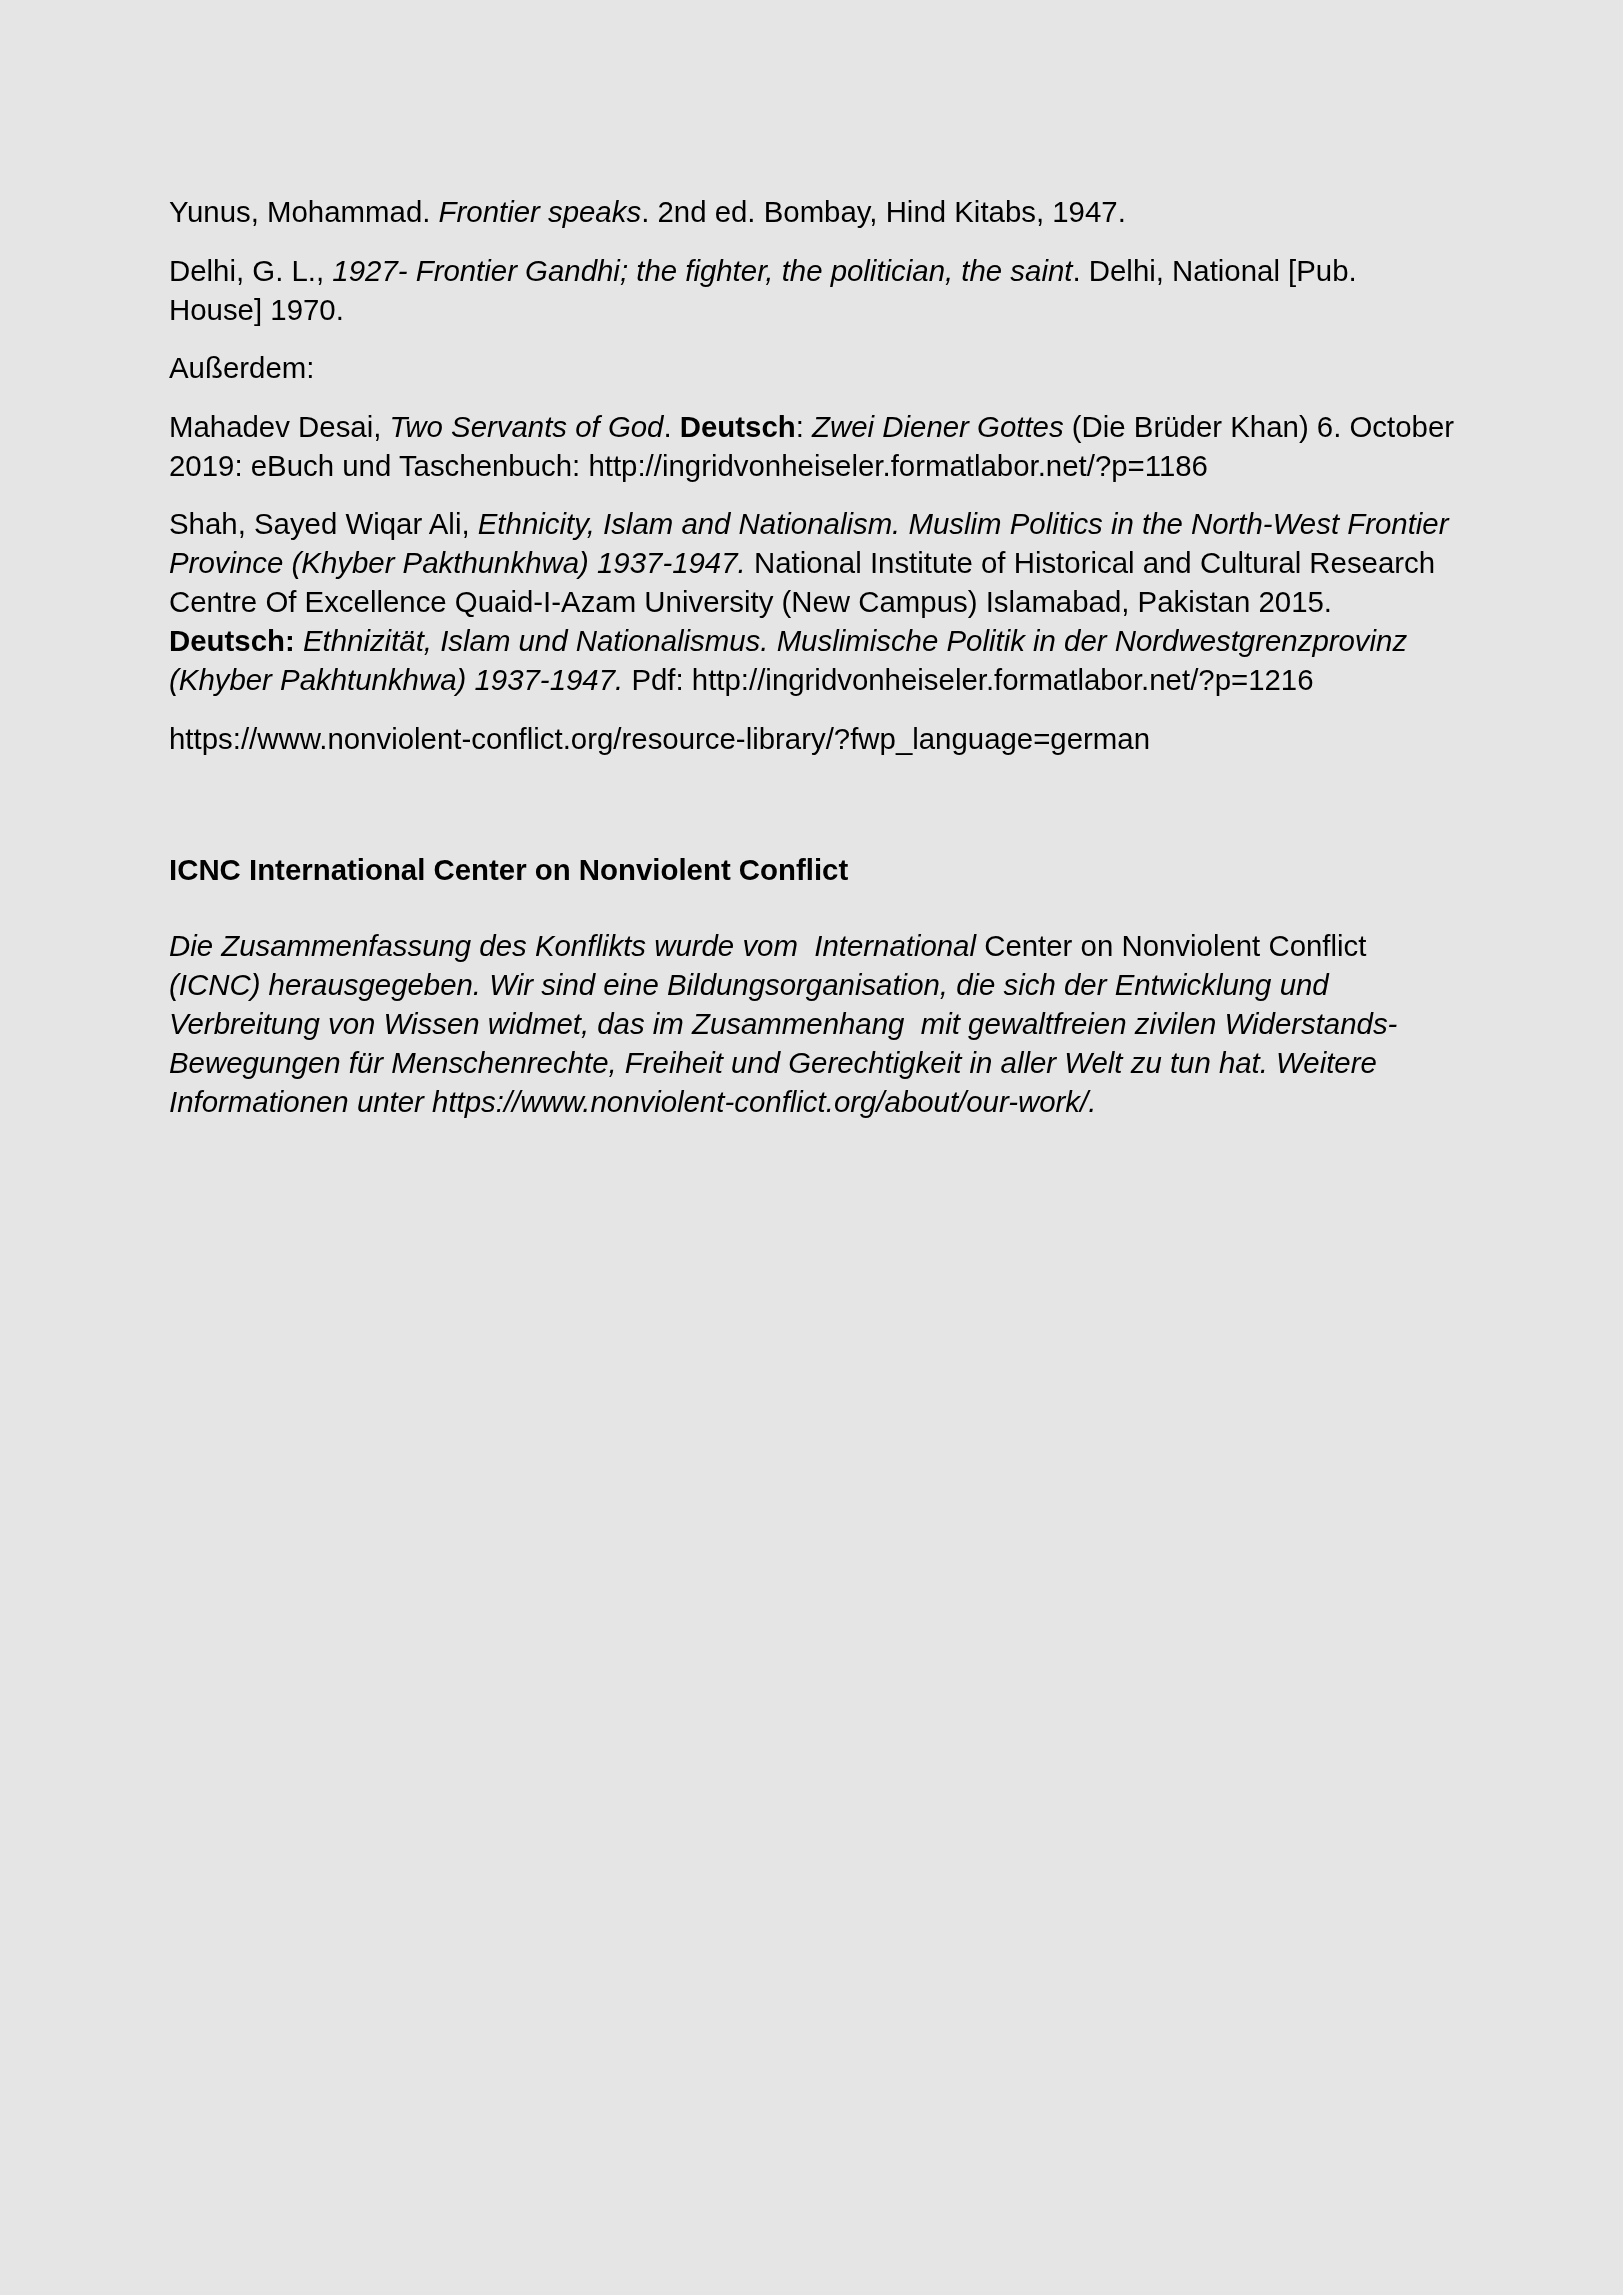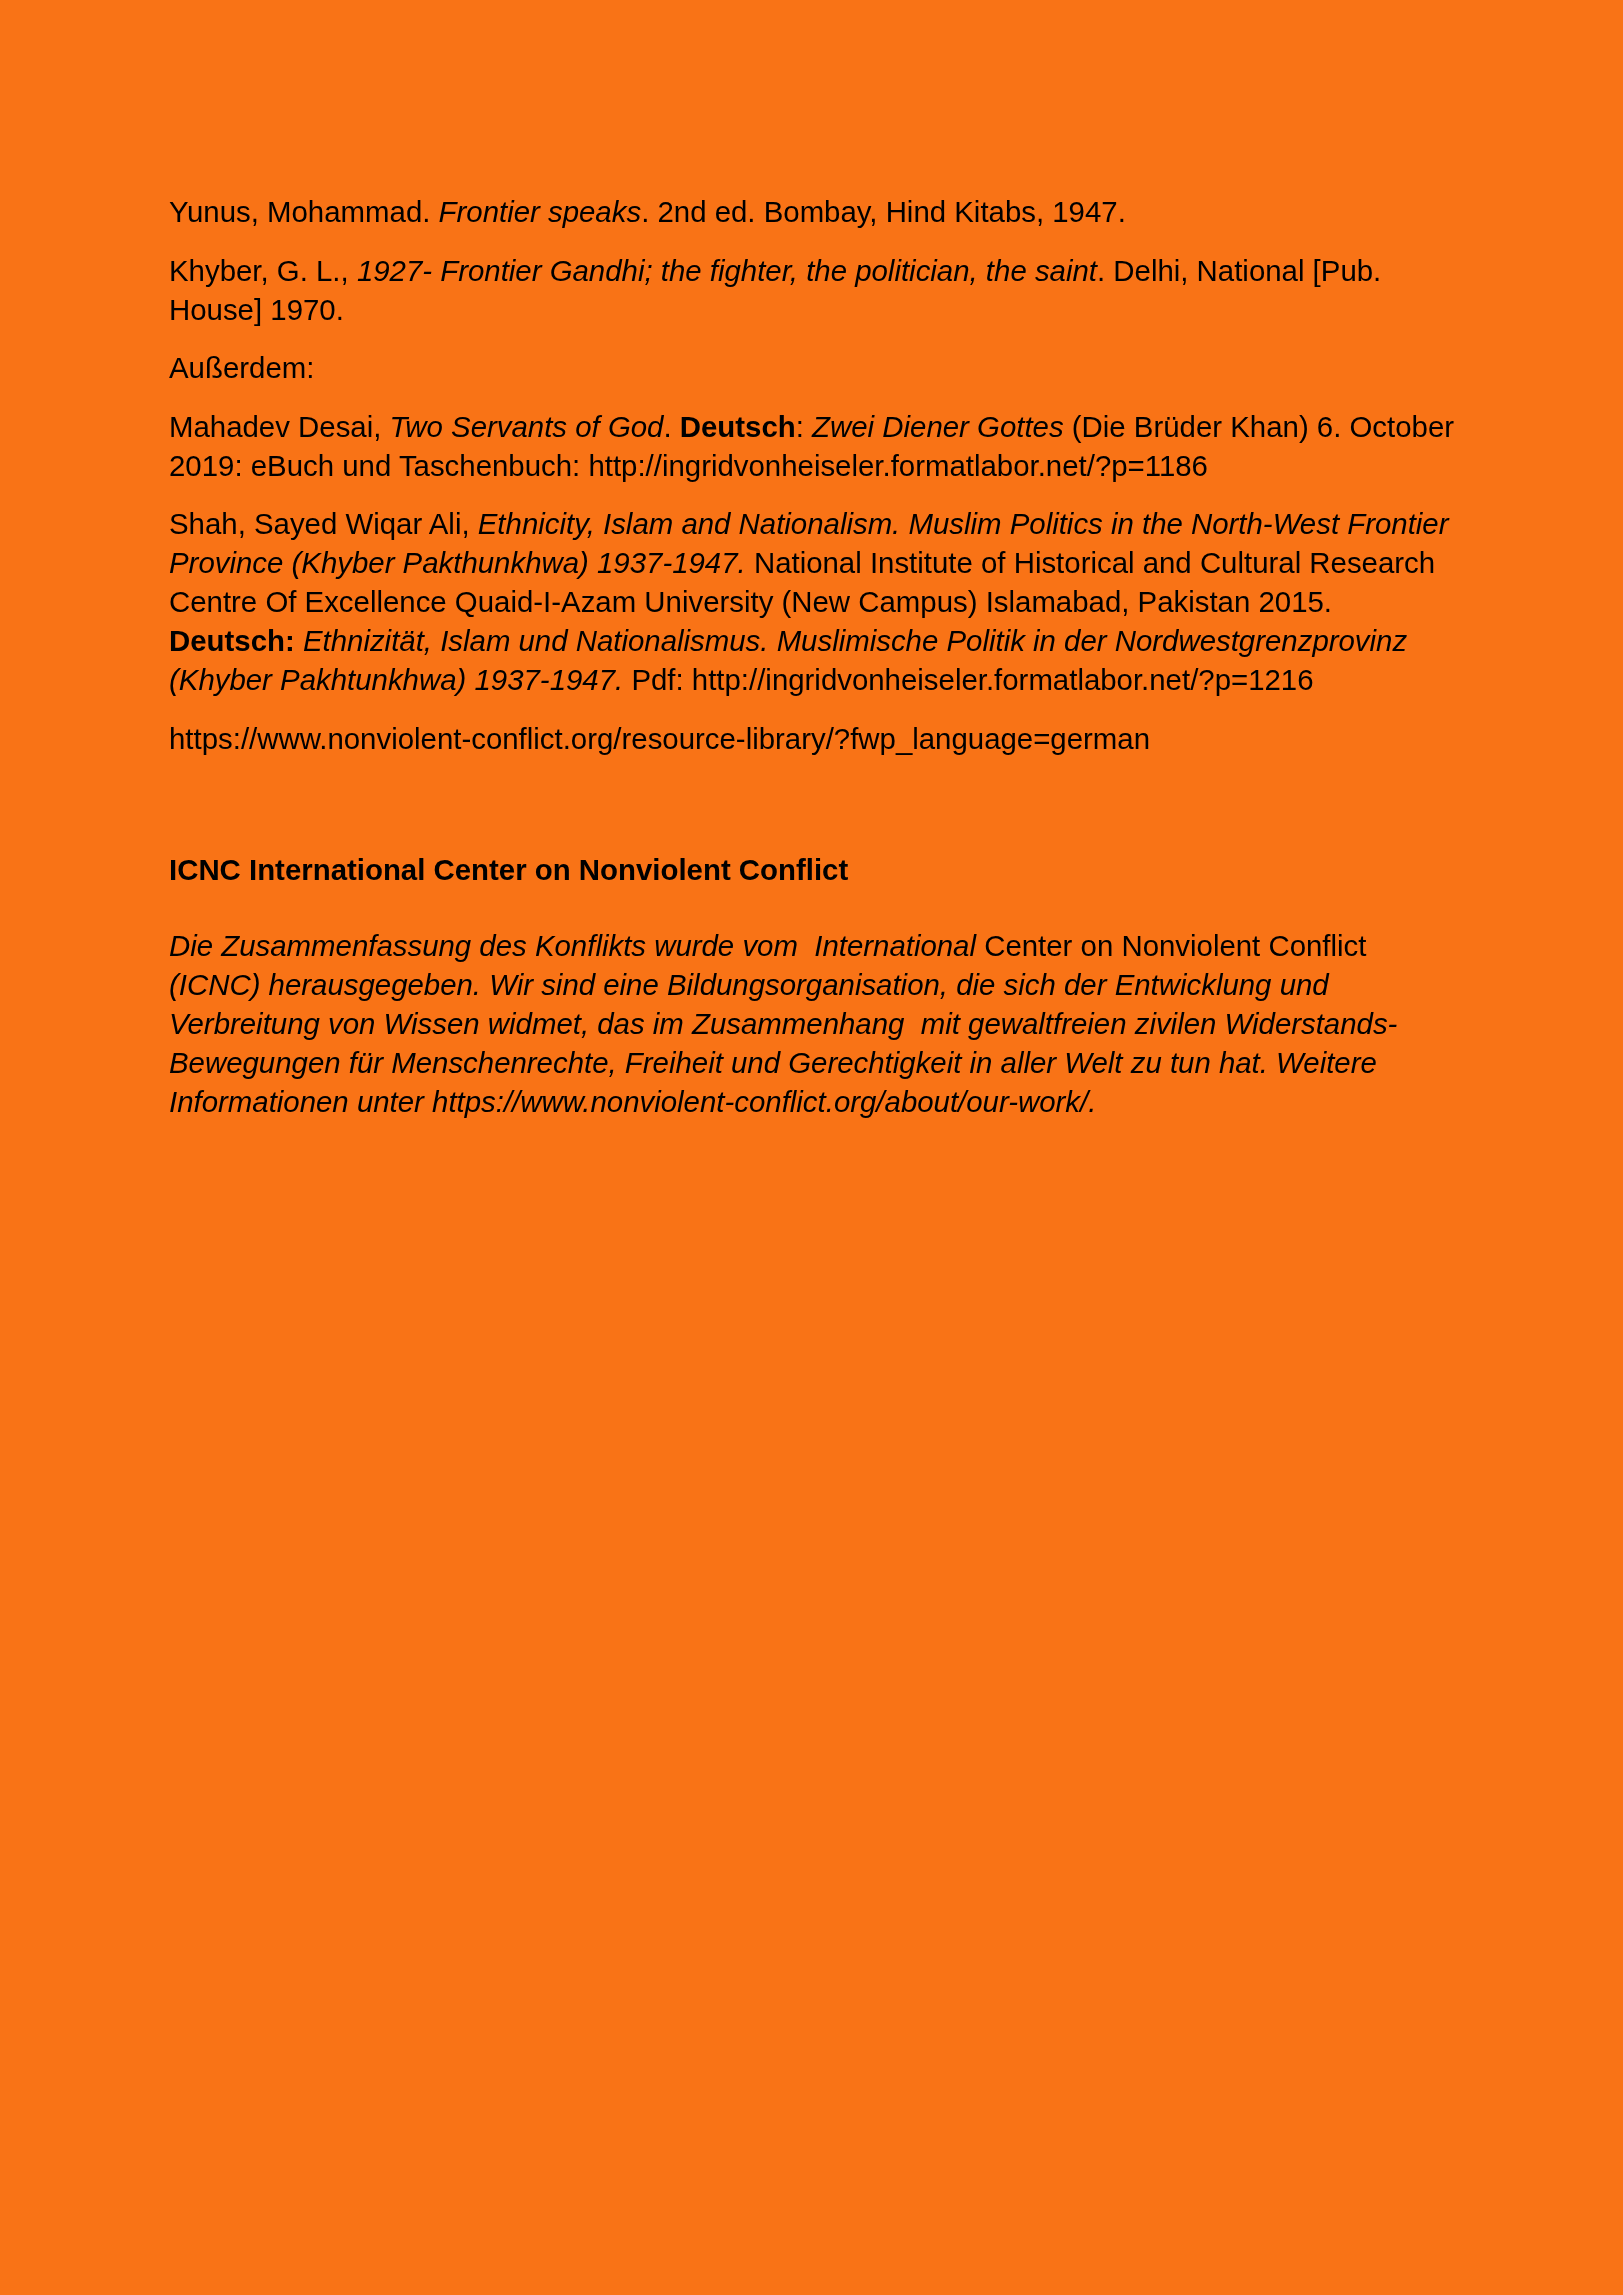--- a/index.html
+++ b/index.html
@@ -4,21 +4,21 @@
 <style>
   html, body {
     margin: 0;
     padding: 0;
     background: #ffffff;
   }
   .page {
     position: relative;
     width: 1623px;
     height: 2295px;
-    background: #f97316;
+    background: #e5e5e5;
     overflow: hidden;
   }
   .content {
     position: absolute;
     left: 169px;
     top: 192px;
     width: 1288px;
     color: #000000;
     font-family: "Liberation Sans", sans-serif;
     font-size: 29.4px;
@@ -44,21 +44,21 @@
 <body>
 
 <div class="page">
   <div class="content">
 
     <p class="para">
       <span class="run">Yunus, Mohammad. </span><span class="run i">Frontier speaks</span><span class="run">. 2nd ed. Bombay, Hind Kitabs, 1947.</span>
     </p>
 
     <p class="para">
-      <span class="run">Khyber, G. L., </span><span class="run i">1927- Frontier Gandhi; the fighter, the politician, the saint</span><span class="run">. Delhi, National [Pub. House] 1970.</span>
+      <span class="run">Delhi, G. L., </span><span class="run i">1927- Frontier Gandhi; the fighter, the politician, the saint</span><span class="run">. Delhi, National [Pub. House] 1970.</span>
     </p>
 
     <p class="para">
       <span class="run">Außerdem:</span>
     </p>
 
     <p class="para">
       <span class="run">Mahadev Desai, </span><span class="run i">Two Servants of God</span><span class="run">. </span><span class="run b">Deutsch</span><span class="run">: </span><span class="run i">Zwei Diener Gottes</span><span class="run"> (Die Brüder Khan) 6. October 2019: eBuch und Taschenbuch: http://ingridvonheiseler.formatlabor.net/?p=1186</span>
     </p>
 

